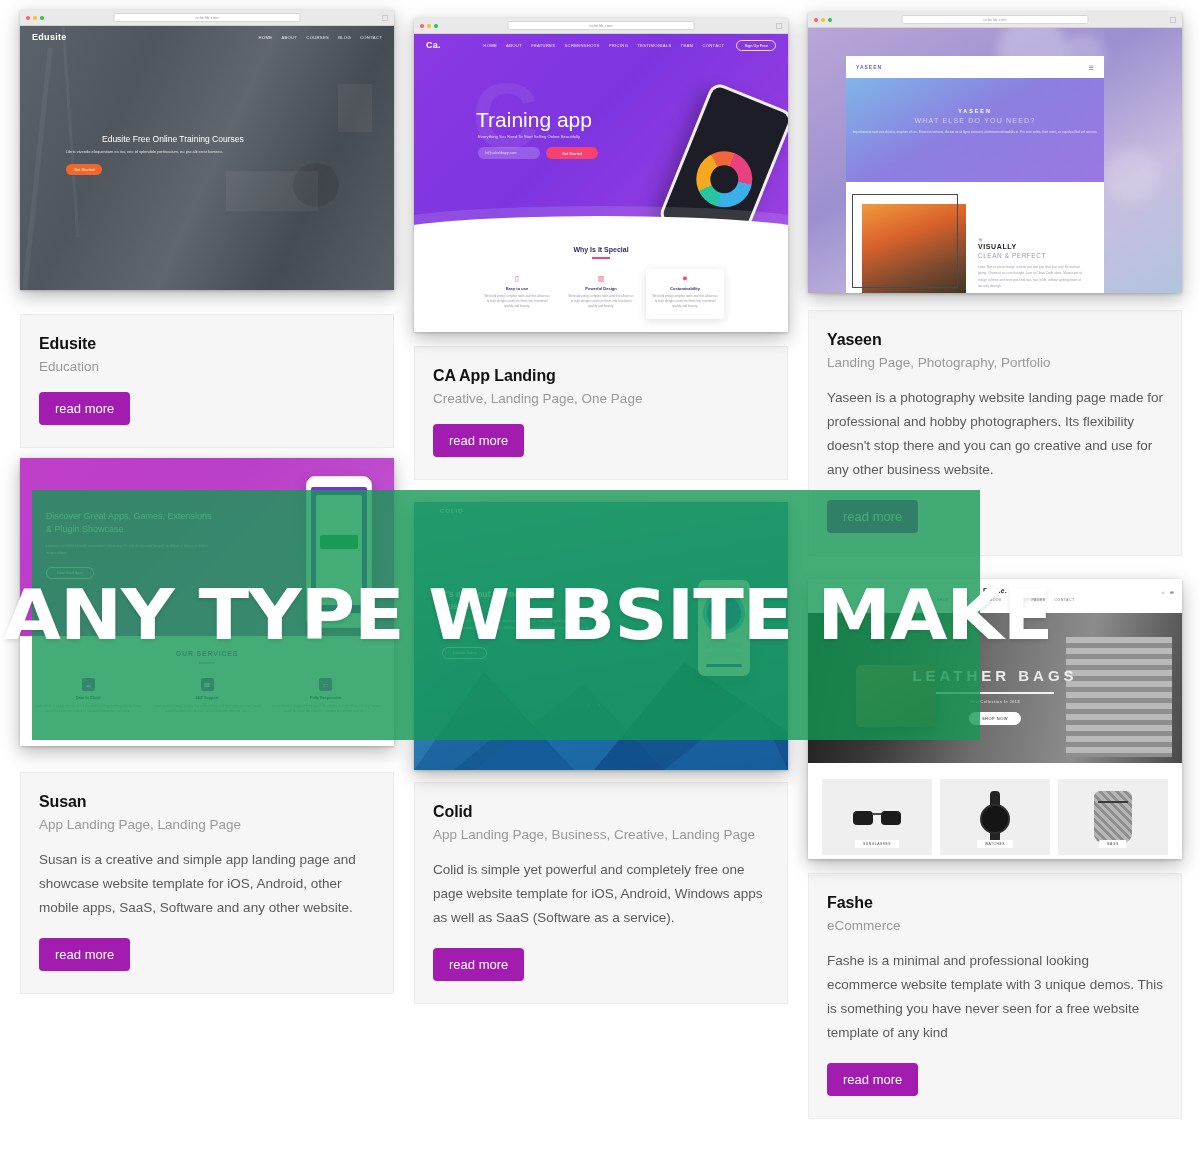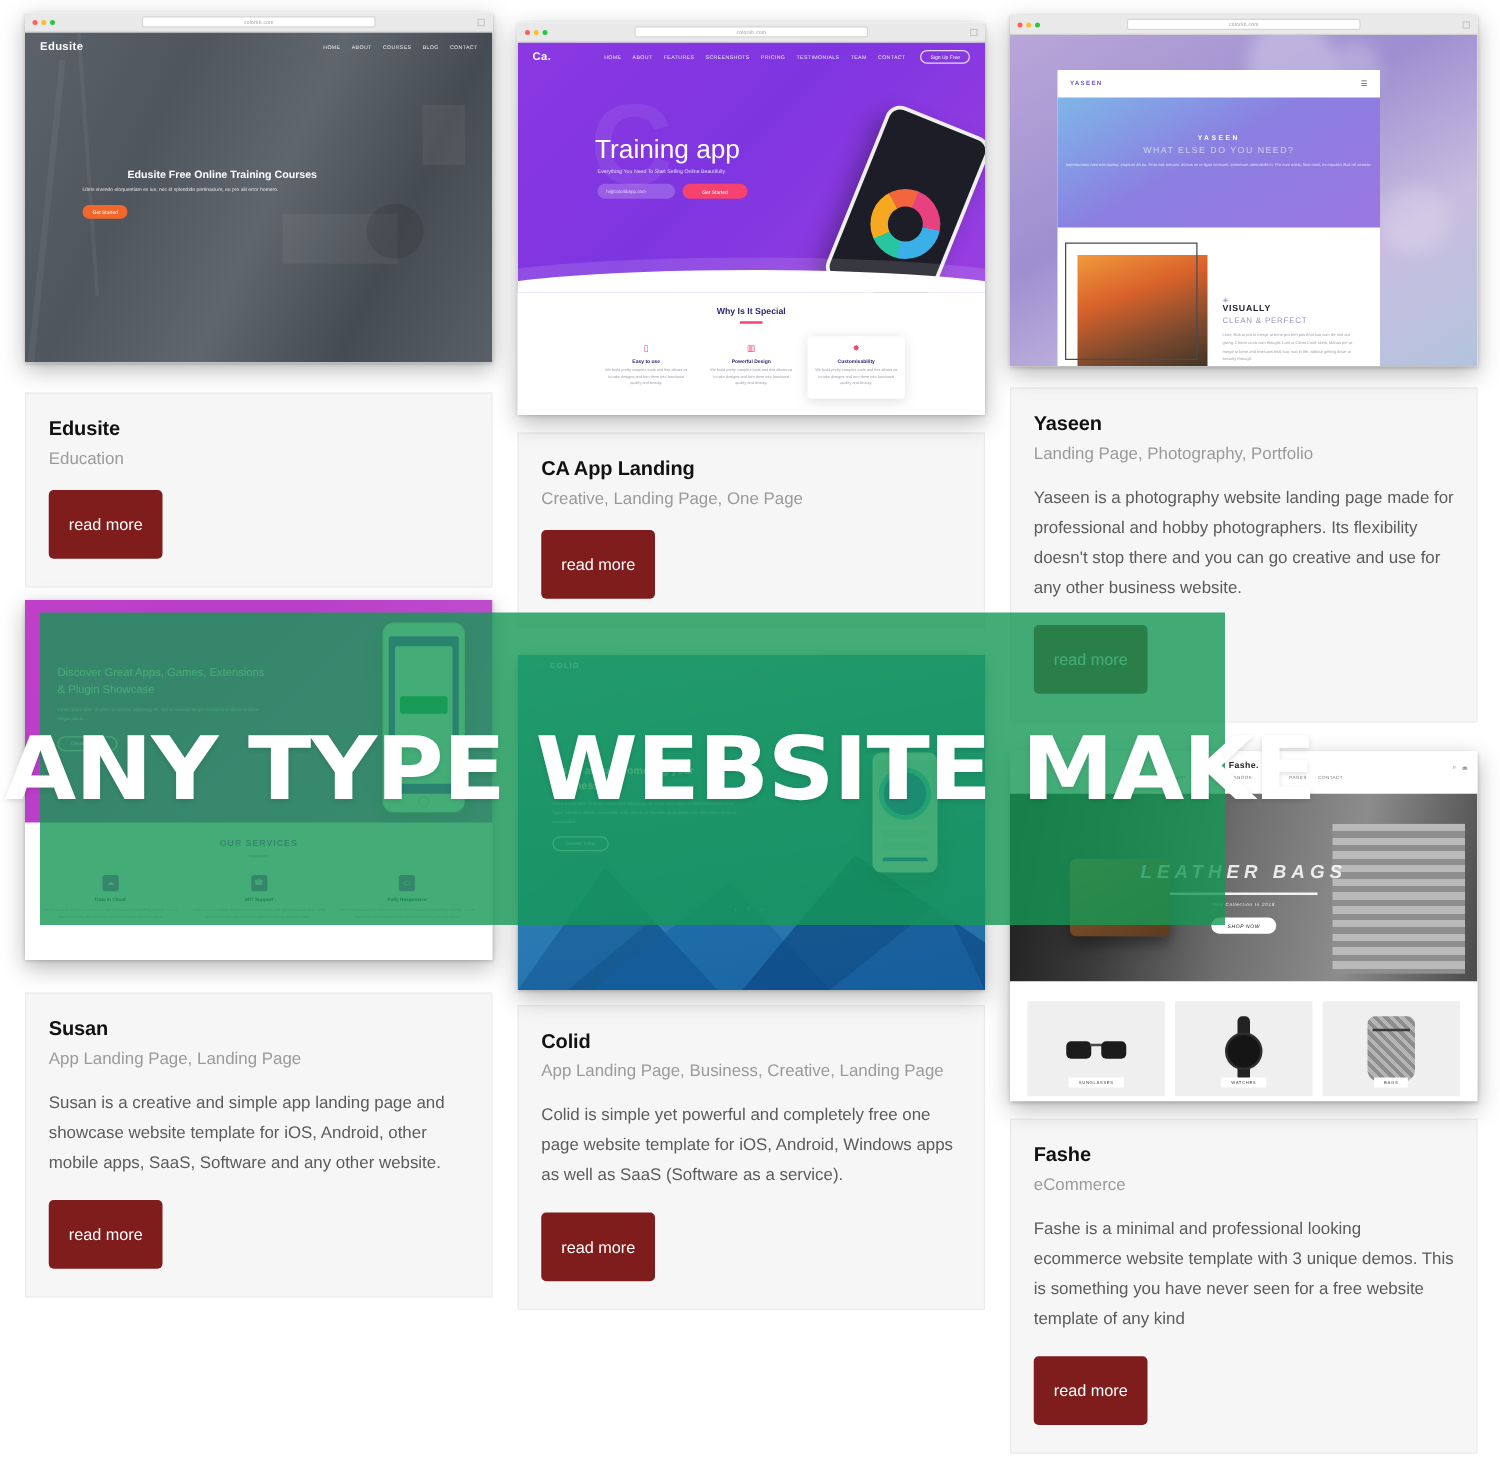--- a/index.html
+++ b/index.html
@@ -55,21 +55,21 @@
   
   .edusite-hero {
     height:264px; position:relative;
     background:
       linear-gradient(rgba(60,66,74,.62), rgba(60,66,74,.62)),
       linear-gradient(115deg,#8e969e 0%,#6e767e 28%,#9aa0a6 52%,#555b61 75%,#8a9097 100%);
   }
   .edu-shapes { position:absolute; inset:0; opacity:.5; }
   .edu-shapes i { position:absolute; background:rgba(255,255,255,.10); display:block;}
   .edusite-copy { position:absolute; left:46px; top:108px; width:210px; }
-  .edu-h { font-size:8.5px; font-weight:700; color:#fff;padding-left:36px; }
+  .edu-h { font-size:8.5px; font-weight:400; color:#fff;padding-left:36px; }
   .edu-p { font-size:4px; color:rgba(255,255,255,.82); line-height:1.7; margin-top:5px;}
   .edu-btn { margin-top:8px; display:inline-block; background:#f1672c; color:#fff; font-size:4px; padding:3px 8px; border-radius:9px;}
 
   
   .ca-hero {
     height:200px; position:relative;
     background:linear-gradient(135deg,#8b38e2 0%,#7e35e0 45%,#9a3fe0 100%);
     overflow:hidden;
   }
   .ca-ghost { position:absolute; left:58px; top:46px; font-size:92px; color:rgba(255,255,255,.07); font-weight:700; line-height:.8;}
@@ -162,21 +162,21 @@
   .co-nav-logo{position:absolute;left:26px;top:6px;font-size:6px;color:rgba(255,255,255,.9);font-weight:700;letter-spacing:1px;}
 
   
   .fa-wrap{position:relative;height:280px;background:#fff;overflow:hidden;}
   .fa-top{height:34px;background:#fff;position:relative;text-align:center;}
   .fa-brand{font-size:7px;font-weight:700;color:#222;padding-top:8px;letter-spacing:.3px;}
   .fa-nav{display:flex;gap:9px;justify-content:center;margin-top:4px;}
   .fa-nav span{font-size:3.6px;color:#777;text-transform:uppercase;letter-spacing:.4px;}
   .fa-icons{position:absolute;right:8px;top:10px;display:flex;gap:5px;font-size:5px;color:#666;}
   .fa-hero{height:150px;position:relative;overflow:hidden;
-    background:linear-gradient(100deg,#1d1d1d 0%,#3a3a3a 22%,#6f6f6f 48%,#8c8c8c 72%,#4a4a4a 100%);font-style:italic;}
+    background:linear-gradient(100deg,#1d1d1d 0%,#3a3a3a 22%,#6f6f6f 48%,#8c8c8c 72%,#4a4a4a 100%);}
   .fa-bag{position:absolute;left:48px;top:52px;width:80px;height:62px;border-radius:5px;
     background:linear-gradient(150deg,#8a5a33,#5e3b1f);box-shadow:0 6px 12px rgba(0,0,0,.4);}
   .fa-louvre{position:absolute;right:10px;top:24px;width:106px;height:120px;
     background:repeating-linear-gradient(180deg,#b9b9b9 0 6px,#8e8e8e 6px 11px);}
   .fa-htxt{position:absolute;left:0;right:0;top:54px;text-align:center;}
   .fa-h{font-size:15px;font-weight:700;color:rgba(255,255,255,.85);letter-spacing:4px;}
   .fa-hline{width:118px;height:1.5px;background:rgba(255,255,255,.9);margin:8px auto 0;}
   .fa-hsub{font-size:3.6px;color:rgba(255,255,255,.85);margin-top:6px;letter-spacing:.6px;}
   .fa-shop{margin:8px auto 0;width:52px;height:13px;background:#fff;border-radius:8px;font-size:4px;color:#222;display:flex;align-items:center;justify-content:center;letter-spacing:.5px;}
   .fa-prods{display:flex;gap:8px;padding:16px 14px 0;}
@@ -191,22 +191,22 @@
   .watch .face{position:absolute;left:0;top:13px;width:30px;height:30px;border-radius:50%;background:#151515;border:2px solid #2e2e2e;}
   .bpack{width:38px;height:52px;border-radius:6px 6px 9px 9px;
     background:repeating-linear-gradient(45deg,#b5b5b5 0 3px,#8d8d8d 3px 6px);position:relative;}
   .bpack:after{content:"";position:absolute;left:4px;top:10px;right:4px;height:2px;background:#3a3a3a;}
 
   
   .card { background:#f6f6f6; border:1px solid #ececec; padding:20px 18px 22px; }
   .card h3 { font-size:16px; color:#111; font-weight:700; letter-spacing:-.1px; }
   .cats { font-size:13.5px; color:#9a9a9a; margin-top:6px; }
   .desc { font-size:13.5px; color:#5b5b5b; line-height:1.78; margin-top:16px; }
-  .btn { display:inline-block; margin-top:18px; background:#7f1d1d; color:#fff;
-         font-size:13px; padding:20px 16px; border-radius:4px; }
+  .btn { display:inline-block; margin-top:18px; background:#a21caf; color:#fff;
+         font-size:13px; padding:9px 16px; border-radius:4px; }
 
   
   .overlay {
     position:absolute; left:32px; top:490px; width:948px; height:250px;
     background:rgba(21,153,85,.80);
     z-index:50; pointer-events:none;
   }
   .overlay-text {
     position:absolute; left:0; right:0; top:50%;
     transform:translateY(-50%) scaleX(1.06);

